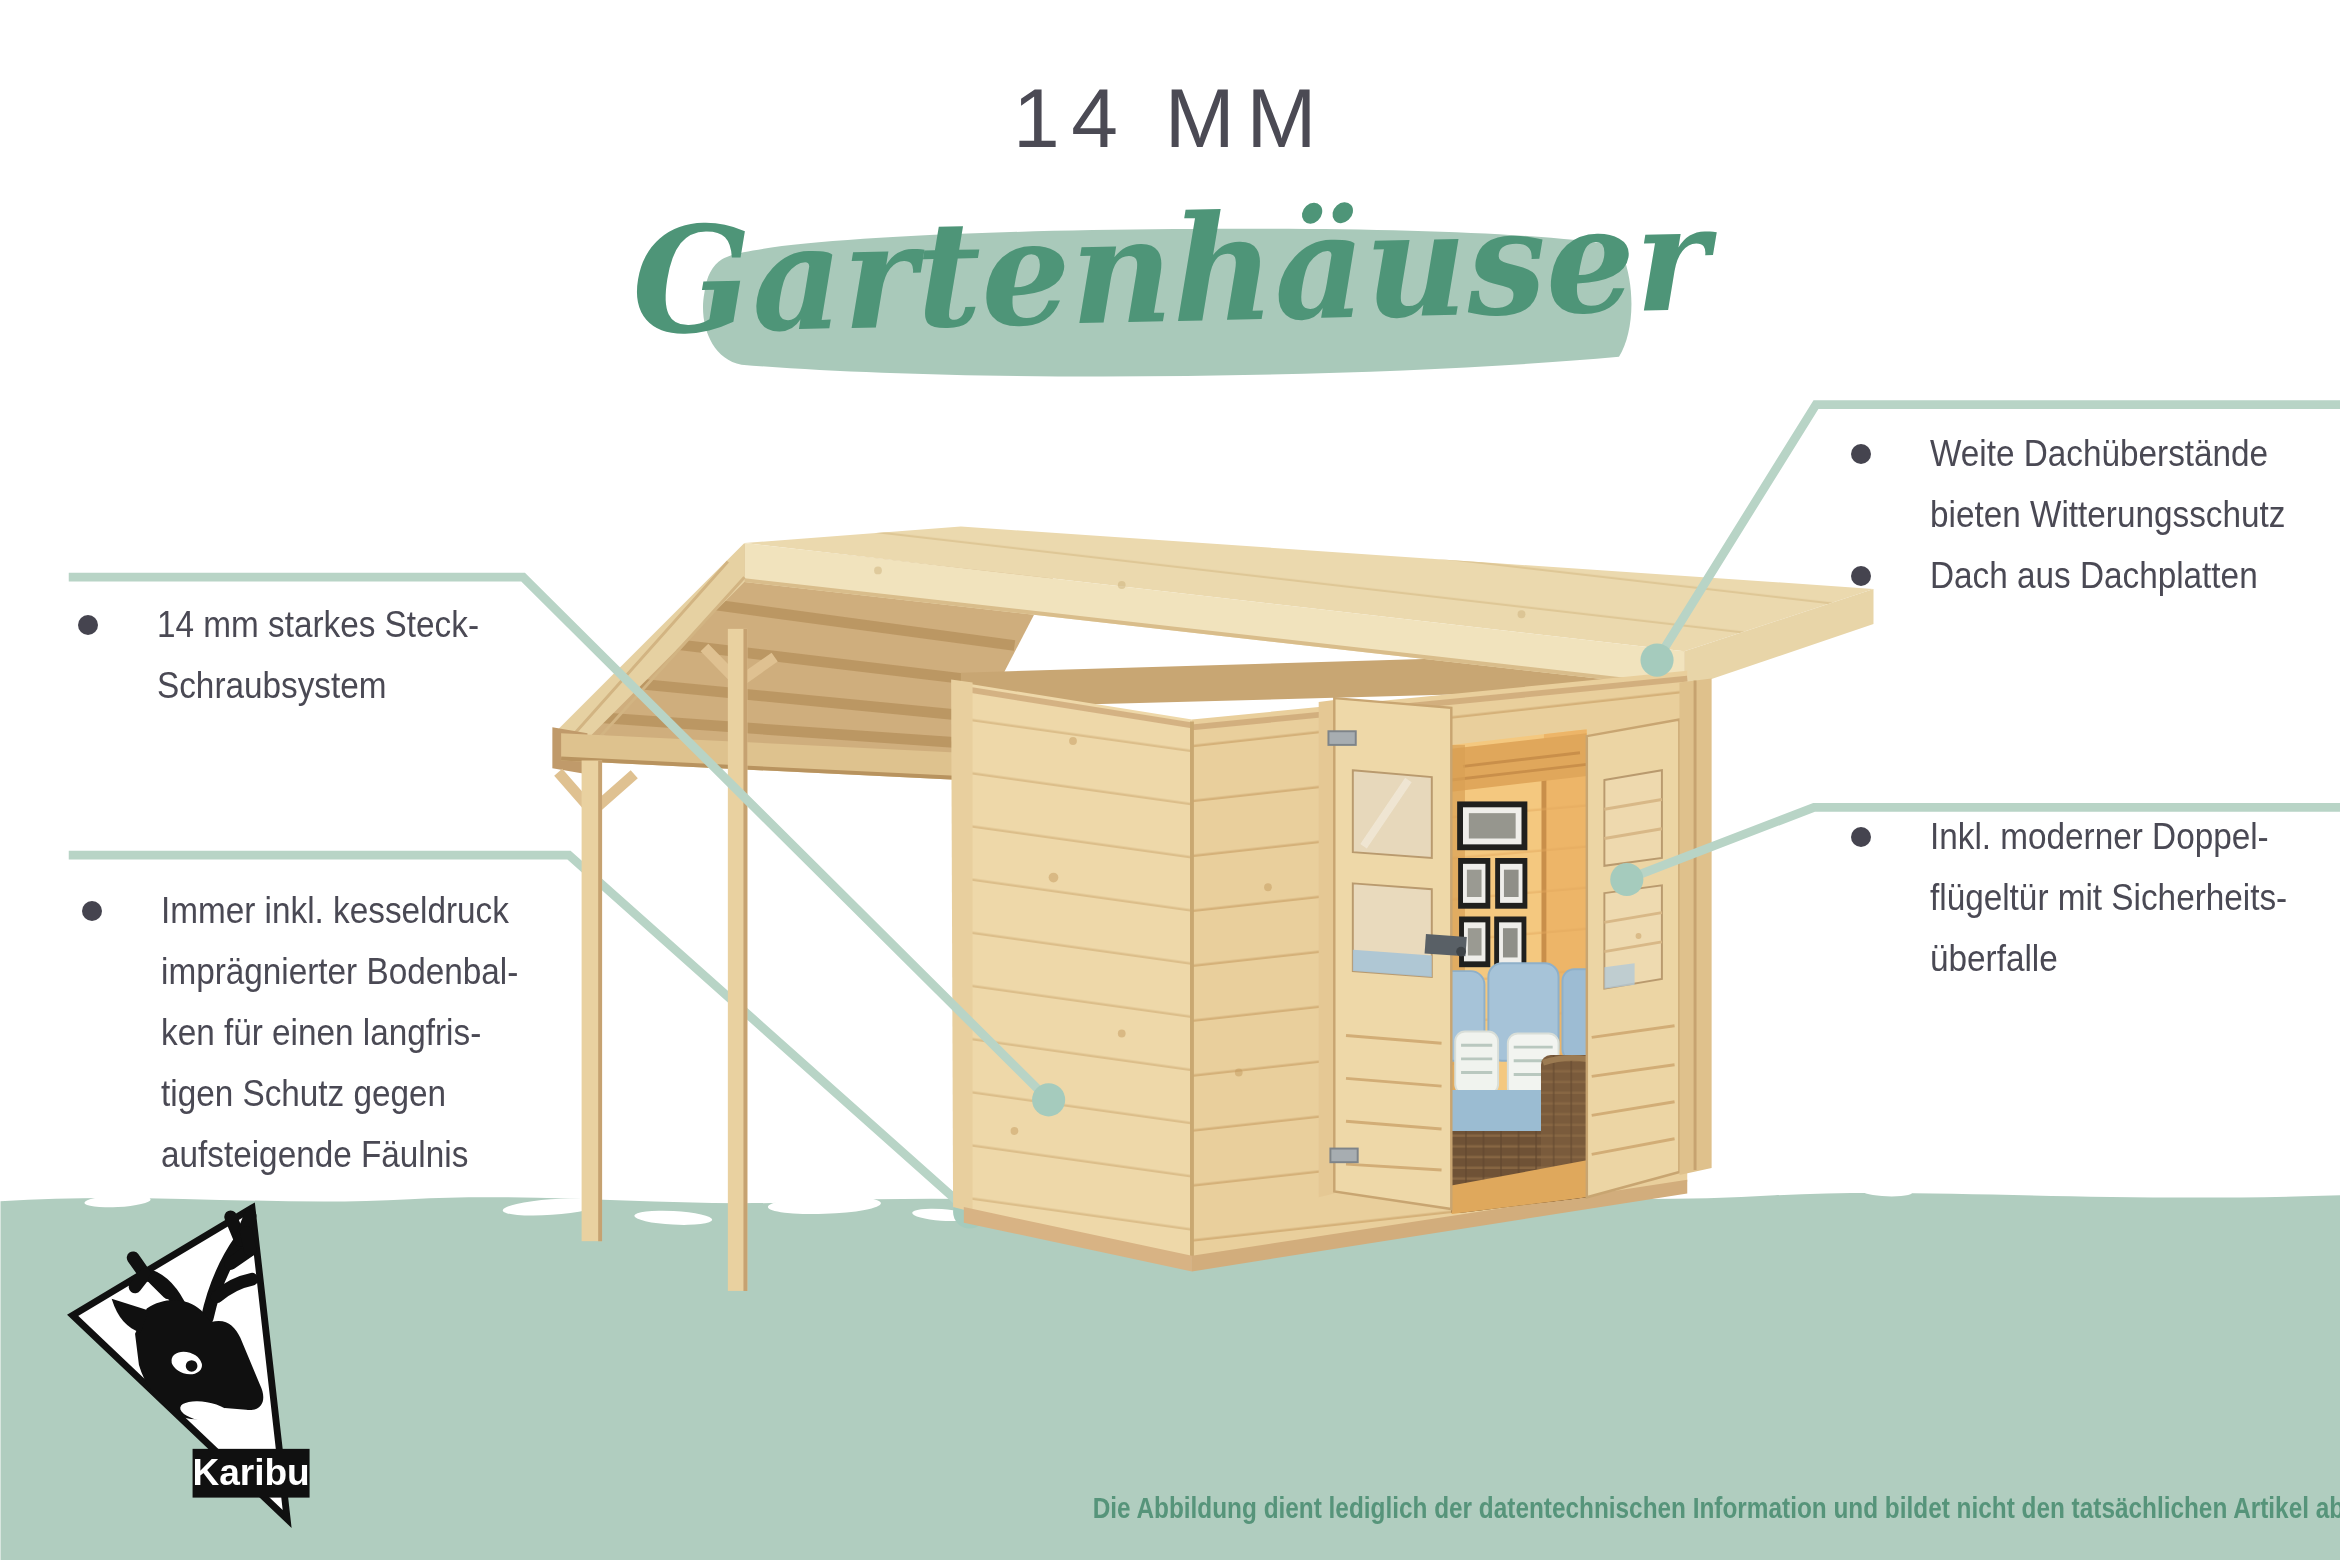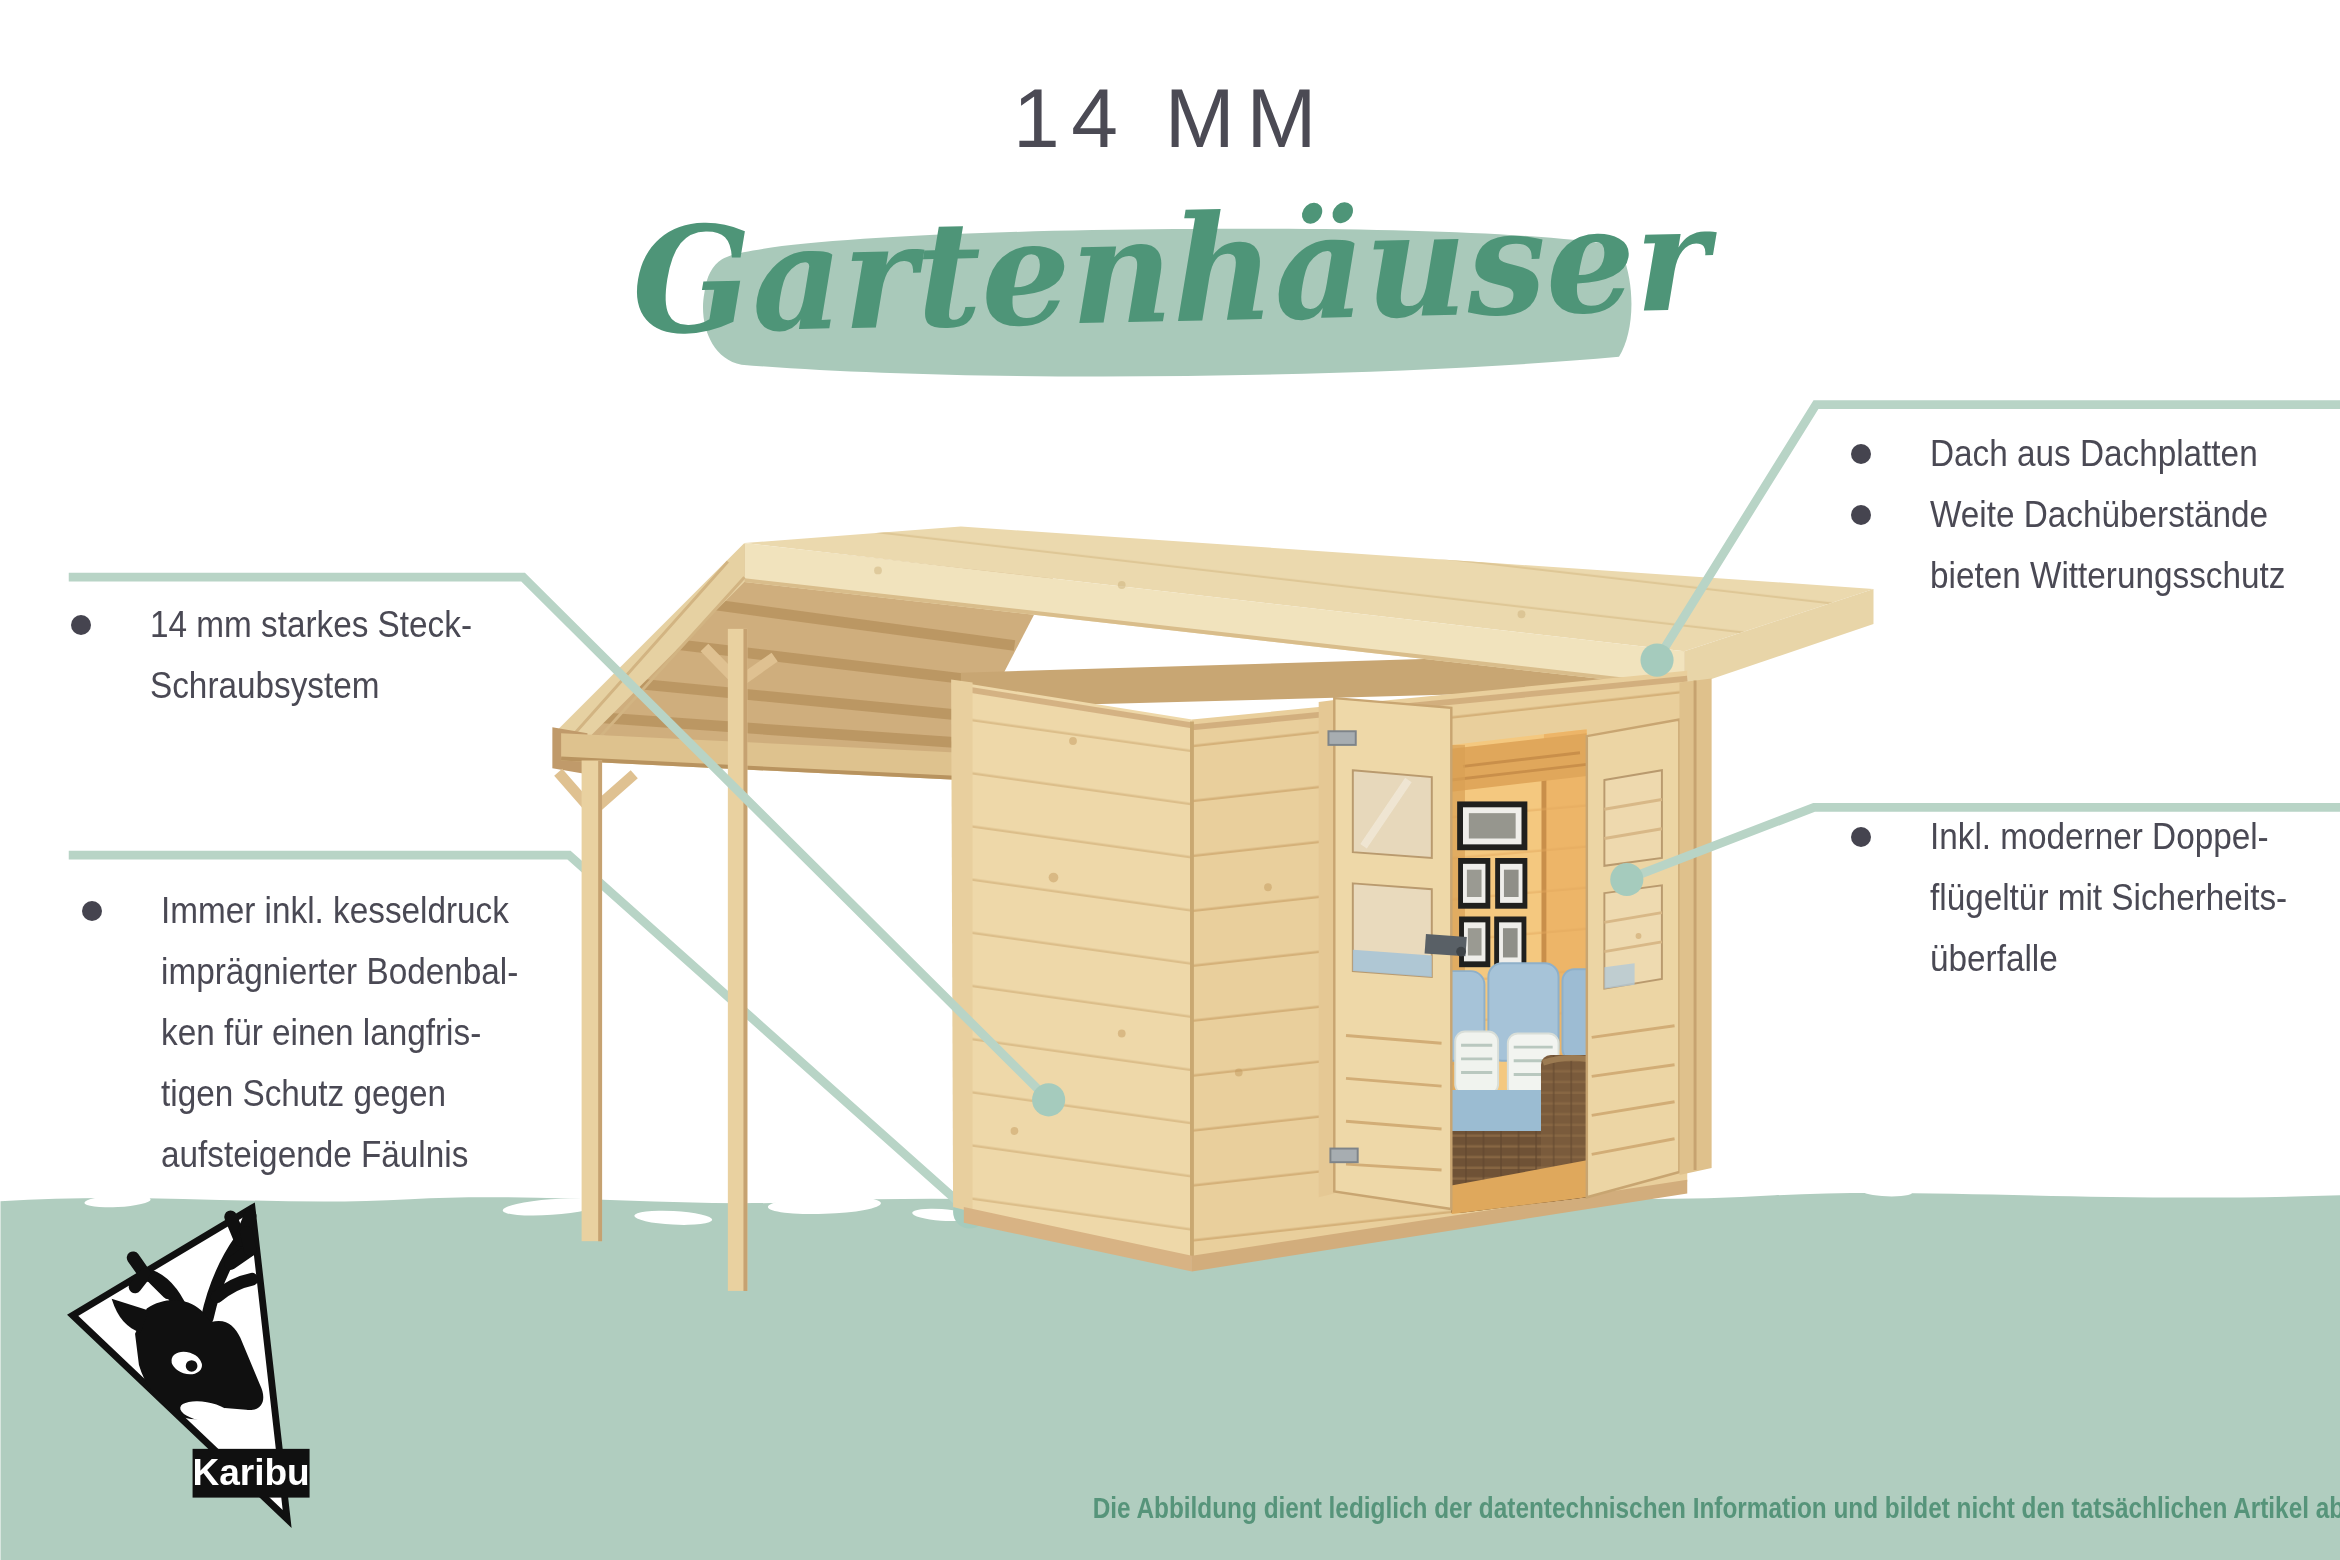--- a/index.html
+++ b/index.html
@@ -25,21 +25,21 @@
   .fitem{display:flex;align-items:flex-start;}
   .fitem .dot{
     width:20.5px;height:20.5px;border-radius:50%;background:#45444f;
     margin:20.5px 0 0 17.6px;flex:none;
   }
   .flines{
     margin-left:59px;font-size:37px;line-height:61px;
     transform:scaleX(.9);transform-origin:0 0;white-space:nowrap;
   }
   #block-la .fitem + .fitem{margin-top:9.8px;}
-  #block-la{left:53px;top:594px;width:683px;}
+  #block-la{left:60px;top:594px;width:683px;}
   #block-lb{left:64px;top:880px;width:683px;}
   #block-ra{left:1833px;top:423px;width:507px;}
   #block-rb{left:1833px;top:806px;width:507px;}
 
   #disclaimer{
     left:985px;top:1490px;width:1346px;text-align:center;
     font-weight:bold;font-size:29px;line-height:37px;color:#56947a;
     transform:scaleX(.84);transform-origin:50% 0;white-space:nowrap;
   }
 </style>
@@ -295,28 +295,28 @@
       <div>tigen Schutz gegen</div>
       <div>aufsteigende Fäulnis</div>
     </div>
   </div>
 </div>
 
 <div id="block-ra" class="feature-block">
   <div class="fitem">
     <span class="dot"></span>
     <div class="flines">
-      <div>Dach aus Dachplatten</div>
-    </div>
-  </div>
-  <div class="fitem">
-    <span class="dot"></span>
-    <div class="flines">
       <div>Weite Dachüberstände</div>
       <div>bieten Witterungsschutz</div>
+    </div>
+  </div>
+  <div class="fitem">
+    <span class="dot"></span>
+    <div class="flines">
+      <div>Dach aus Dachplatten</div>
     </div>
   </div>
 </div>
 
 <div id="block-rb" class="feature-block">
   <div class="fitem">
     <span class="dot"></span>
     <div class="flines">
       <div>Inkl. moderner Doppel-</div>
       <div>flügeltür mit Sicherheits-</div>

